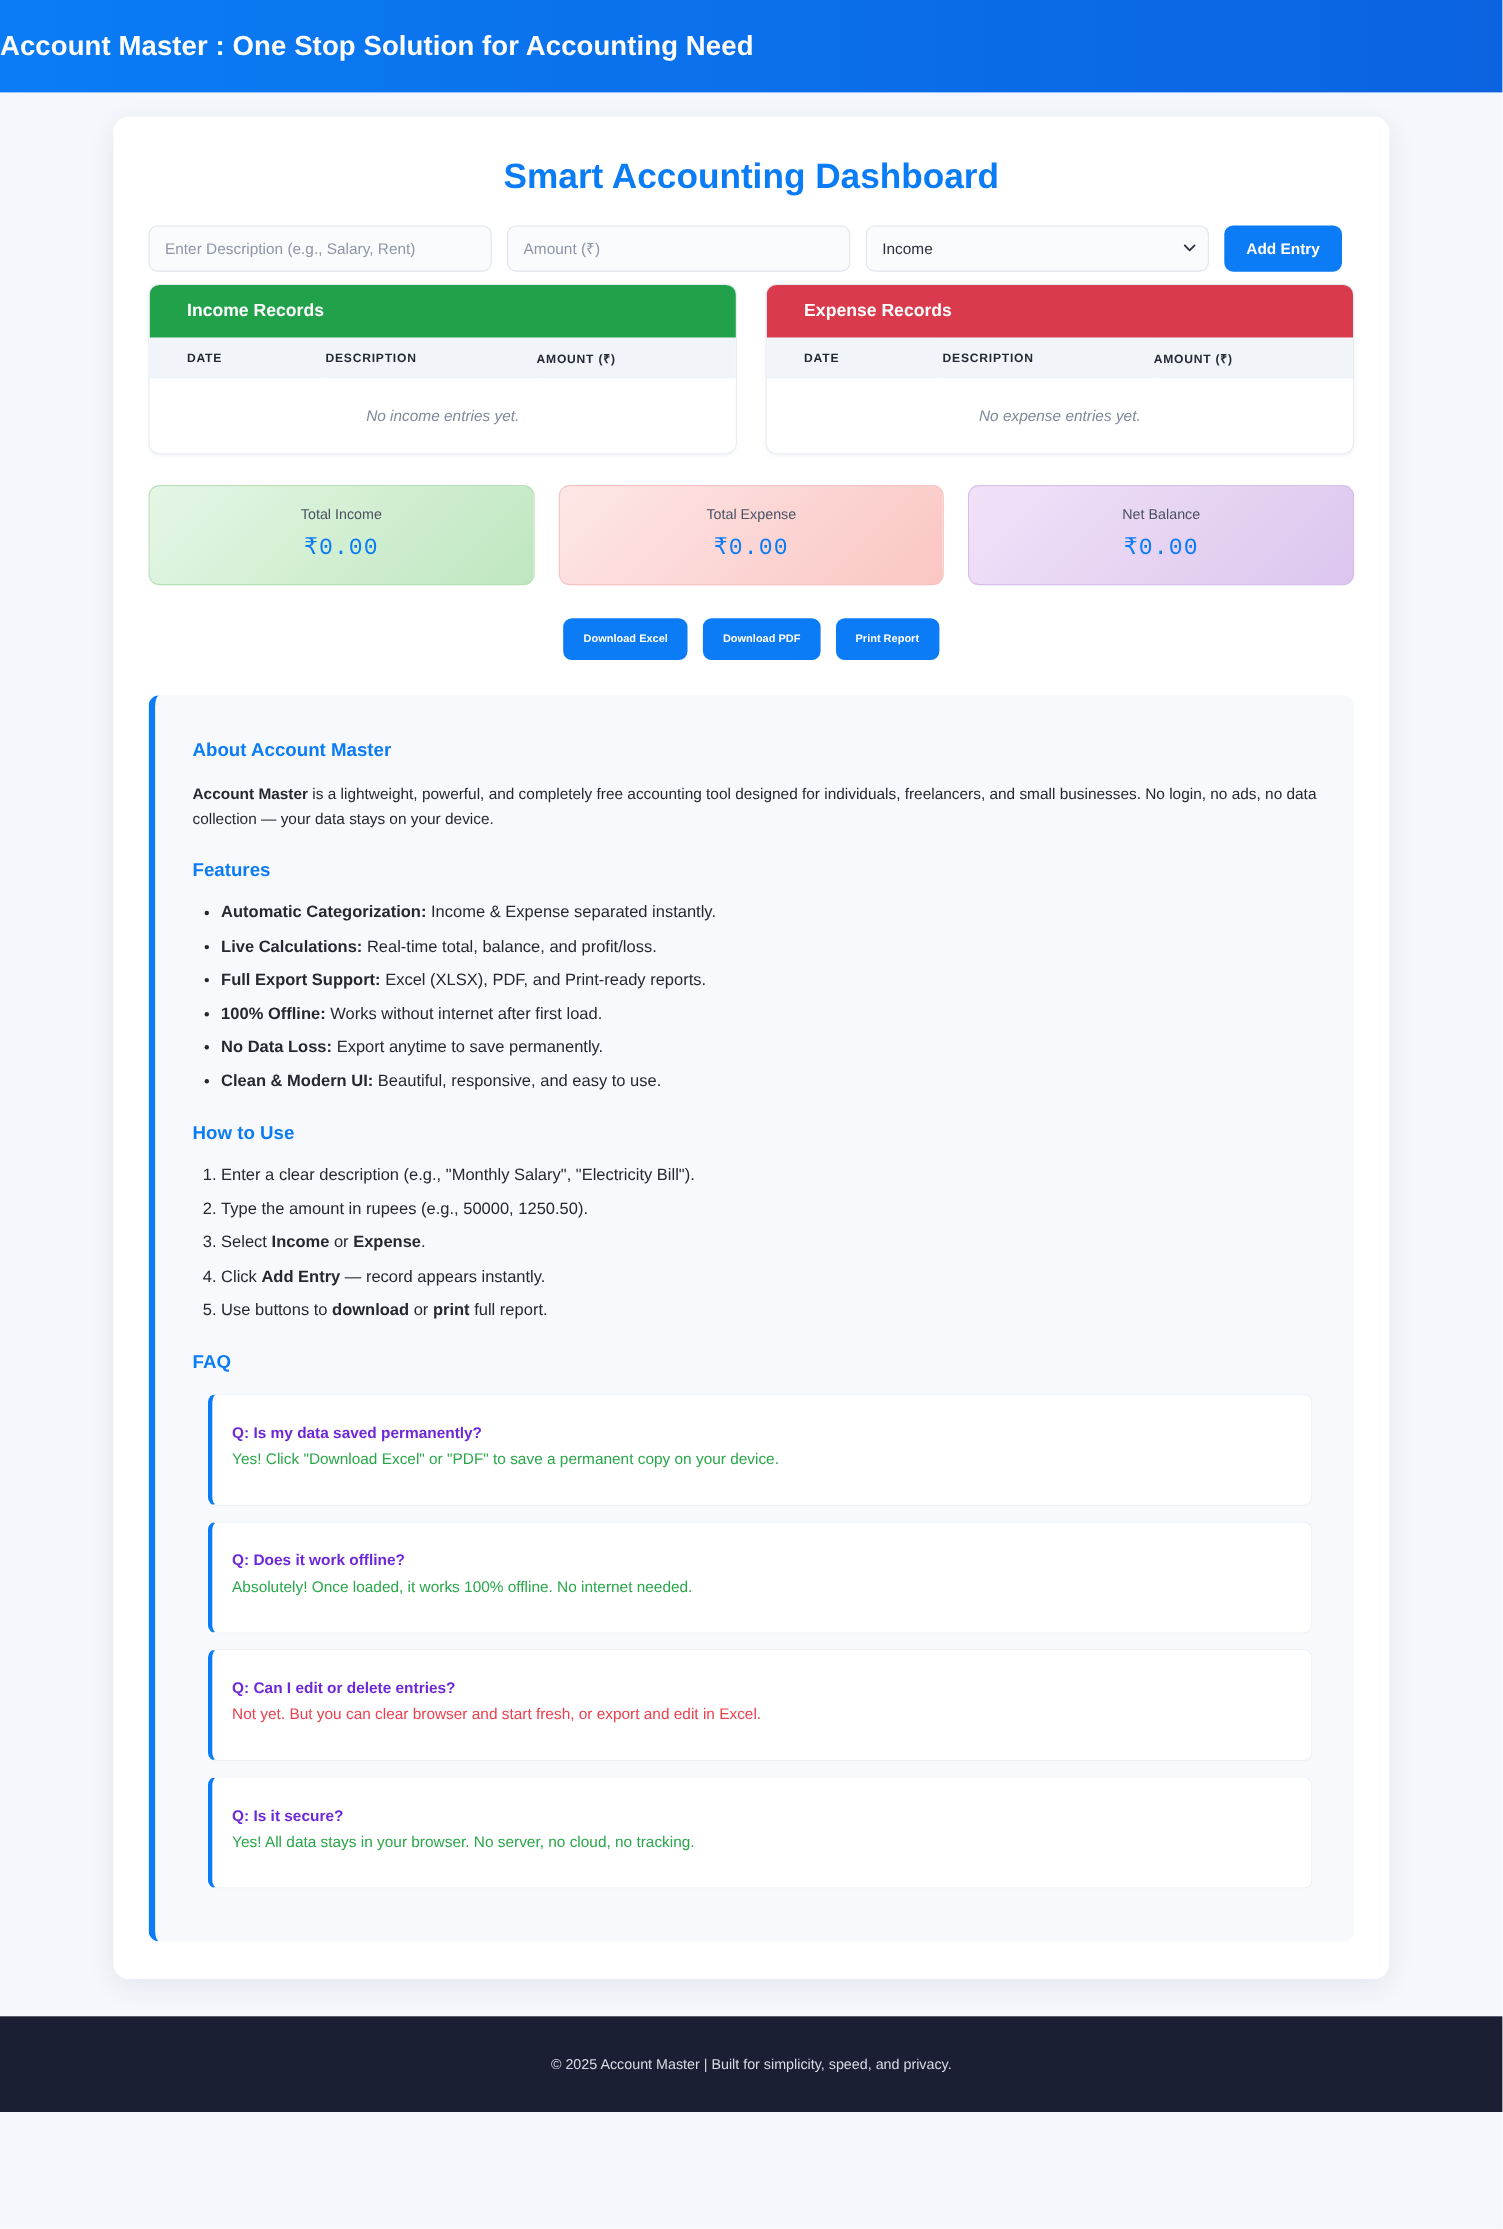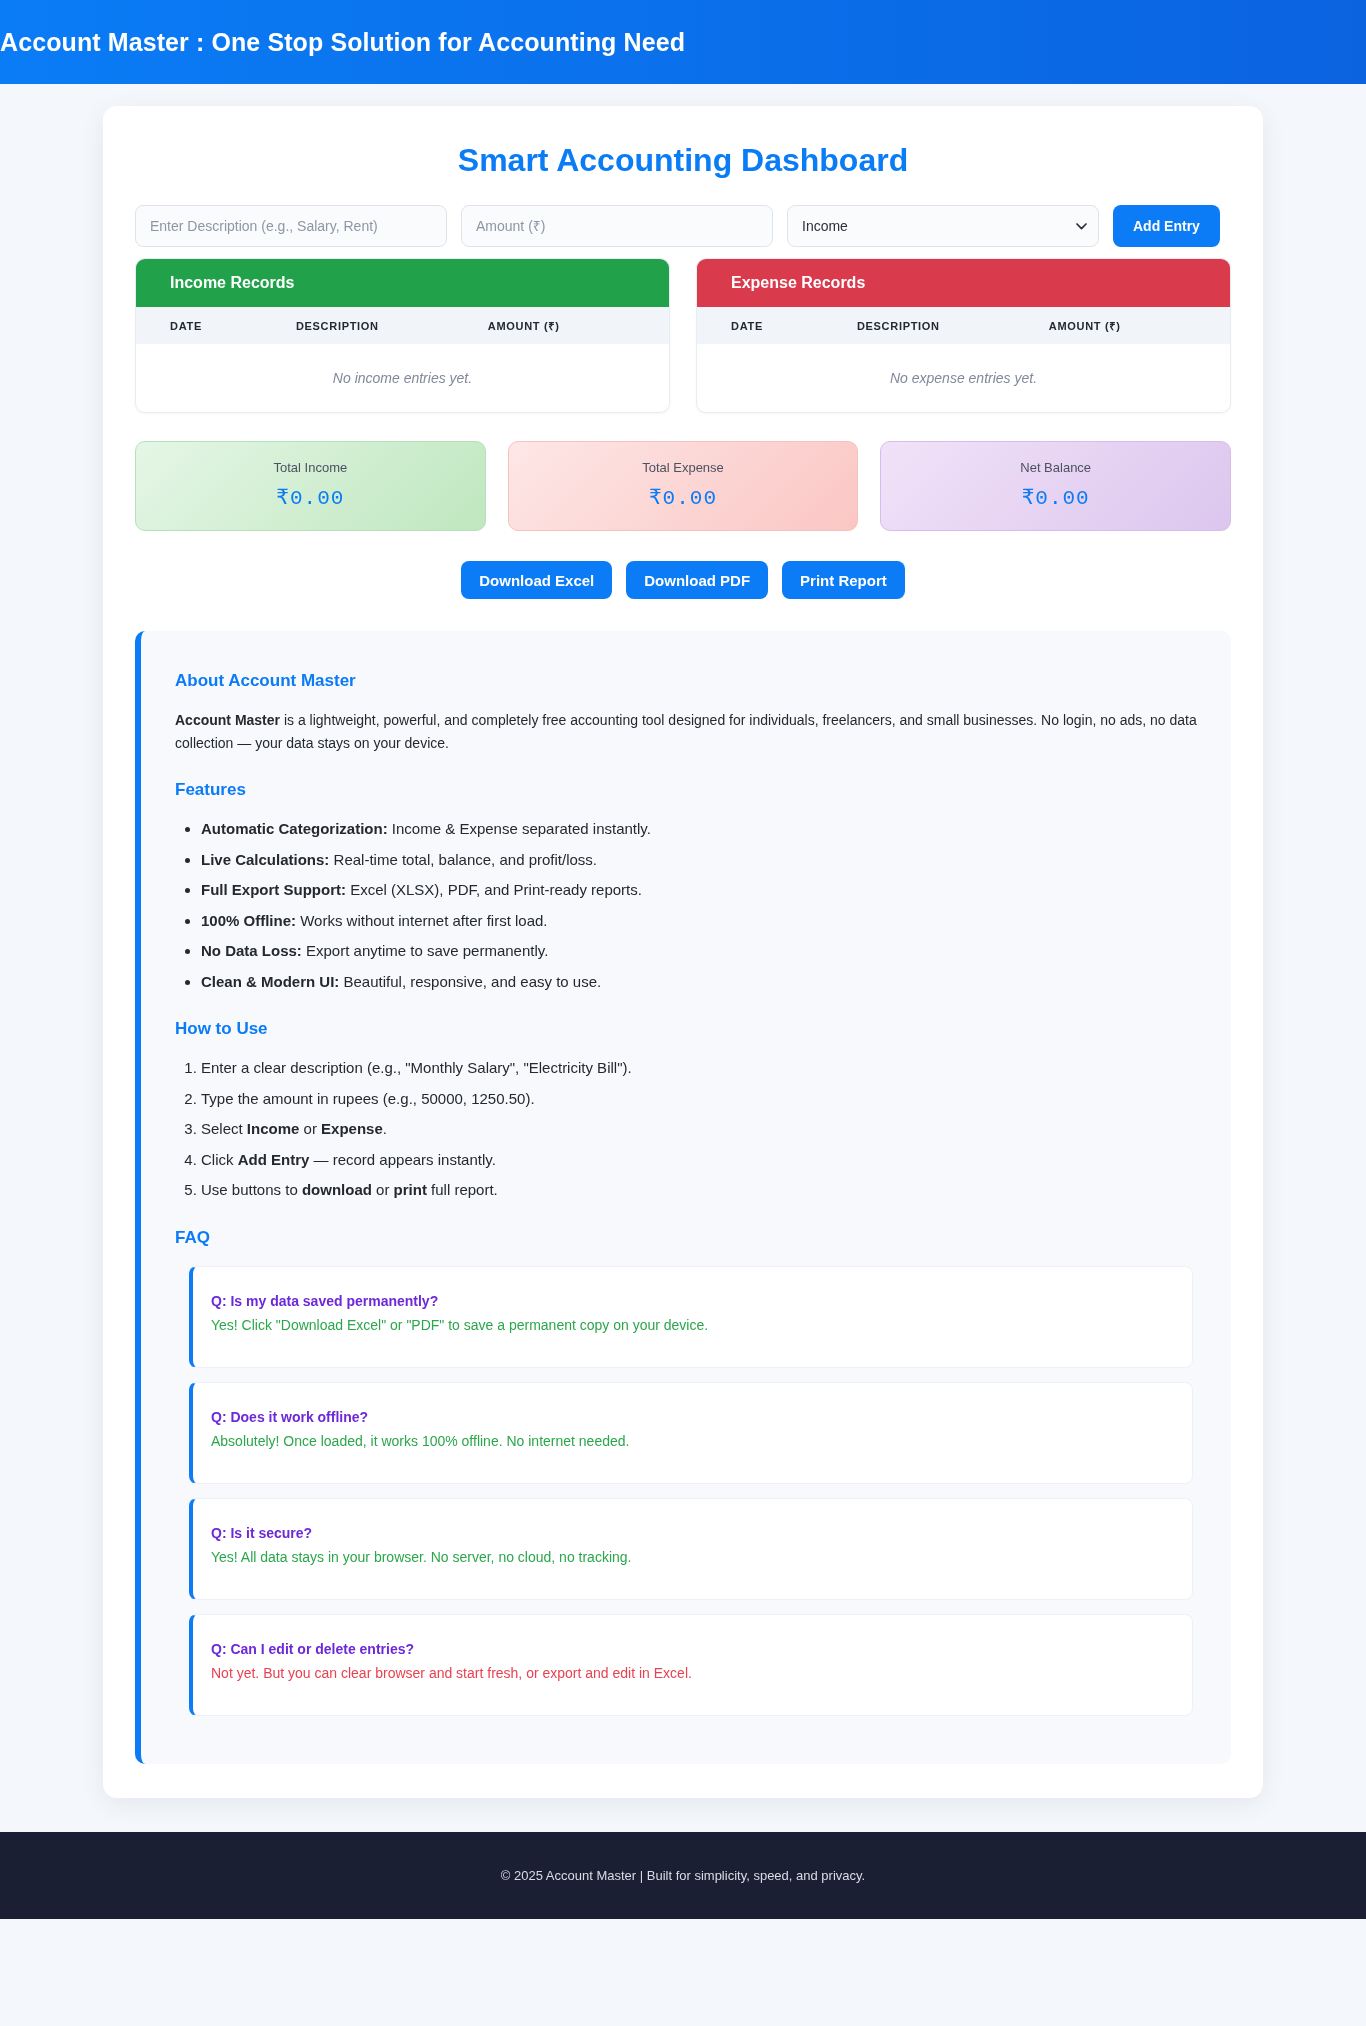--- a/index.html
+++ b/index.html
@@ -177,21 +177,21 @@
     margin-top: 10px;
   }
 
   
   .export-row {
     display: flex;
     justify-content: center;
     gap: 14px;
     margin-bottom: 18px;
   }
-  .export-row .btn { height: 38px; padding: 0 18px; font-size: 15px; }
+  .export-row .btn { height: 38px; padding: 0 18px; font-size: 10px; }
 
   
   .about-panel {
     margin: 32px 4px 0 4px;
     background: #f7f9fc;
     border-left: 6px solid #0b7bf6;
     border-radius: 10px;
     padding: 28px 34px 34px 34px;
   }
   .about-panel h2 {
@@ -360,27 +360,27 @@
       <div class="faq-list" id="faq-list">
           <div class="faq-item">
             <p class="faq-q">Q: Is my data saved permanently?</p>
             <p class="faq-a good">Yes! Click "Download Excel" or "PDF" to save a permanent copy on your device.</p>
           </div>
           <div class="faq-item">
             <p class="faq-q">Q: Does it work offline?</p>
             <p class="faq-a good">Absolutely! Once loaded, it works 100% offline. No internet needed.</p>
           </div>
           <div class="faq-item">
+            <p class="faq-q">Q: Can I edit or delete entries?</p>
+            <p class="faq-a bad">Not yet. But you can clear browser and start fresh, or export and edit in Excel.</p>
+          </div>
+          <div class="faq-item">
             <p class="faq-q">Q: Is it secure?</p>
             <p class="faq-a good">Yes! All data stays in your browser. No server, no cloud, no tracking.</p>
           </div>
-          <div class="faq-item">
-            <p class="faq-q">Q: Can I edit or delete entries?</p>
-            <p class="faq-a bad">Not yet. But you can clear browser and start fresh, or export and edit in Excel.</p>
-          </div>
         </div>
     </section>
 
   </main>
 </div>
 
 <footer class="site-footer">
   <span>© 2025 Account Master | Built for simplicity, speed, and privacy.</span>
 </footer>
 

